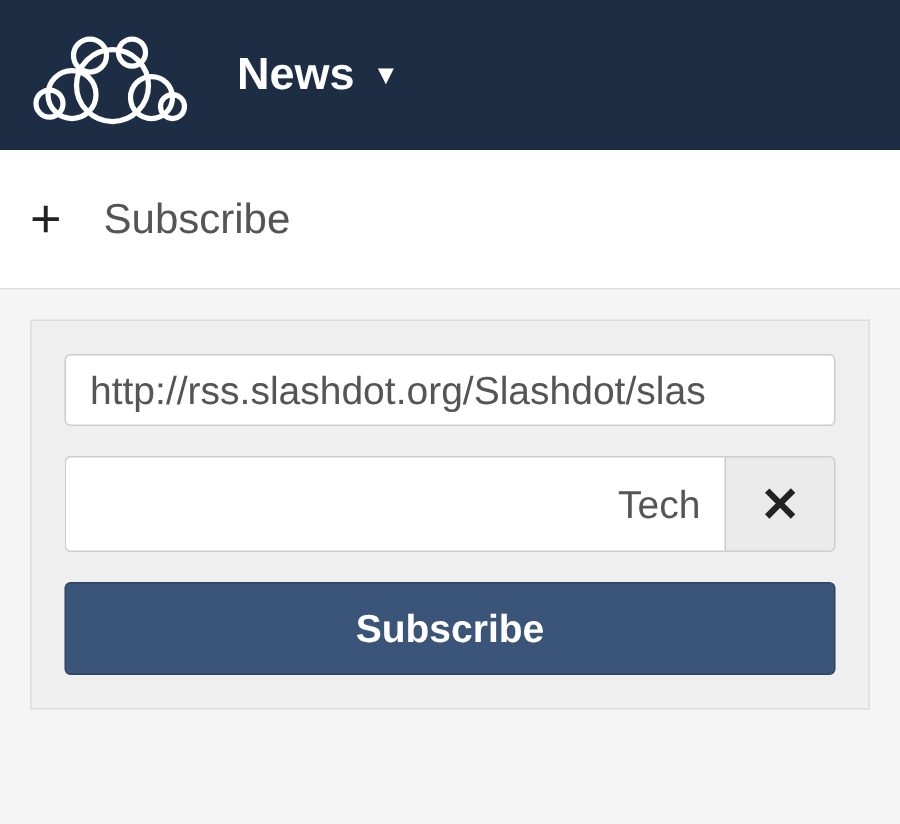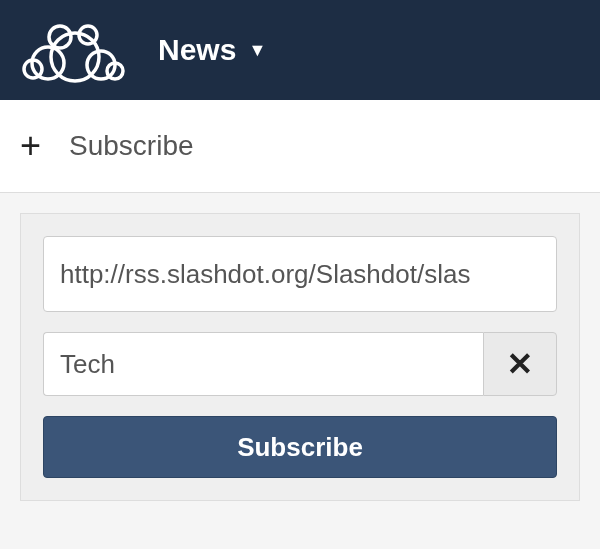--- a/index.html
+++ b/index.html
@@ -60,21 +60,21 @@
       font-weight: 400;
     }
     .form-area {
       background: #efefef;
       border: 1px solid #ddd;
       margin: 20px;
       padding: 22px;
     }
     .url-input {
       width: 100%;
-      height: 76px;
+      height: 48px;
       border: 1px solid #ccc;
       border-radius: 4px;
       background: #fff;
       font-size: 26px;
       color: #555;
       padding: 0 16px;
       outline: none;
       font-family: inherit;
     }
     .name-row {
@@ -86,20 +86,21 @@
       height: 64px;
       border: 1px solid #ccc;
       border-right: none;
       border-radius: 4px 0 0 4px;
       background: #fff;
       font-size: 26px;
       color: #555;
       padding: 0 16px;
       outline: none;
       font-family: inherit;
+      text-align: right;
     }
     .clear-button {
       width: 74px;
       height: 64px;
       border: 1px solid #ccc;
       border-radius: 0 4px 4px 0;
       background: #eaeaea;
       display: flex;
       align-items: center;
       justify-content: center;

